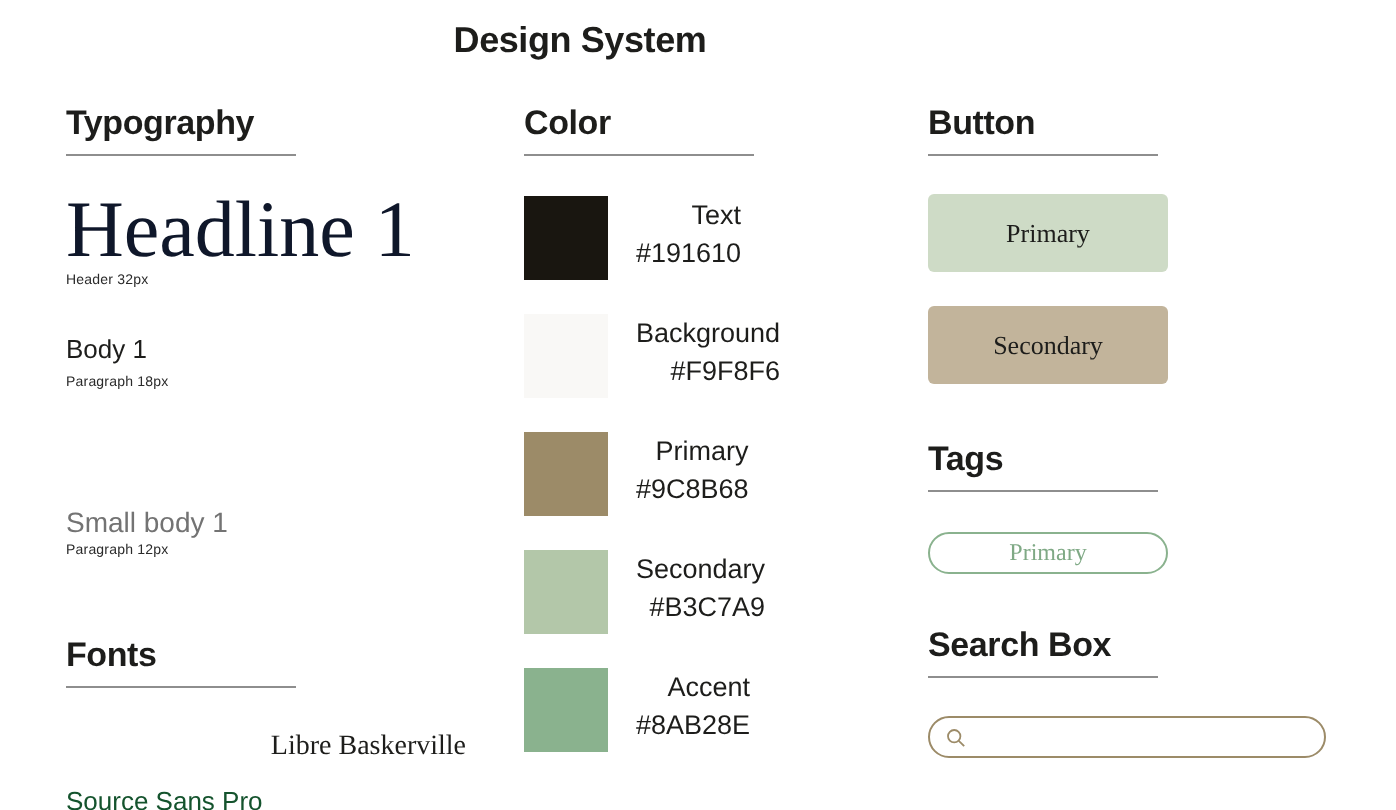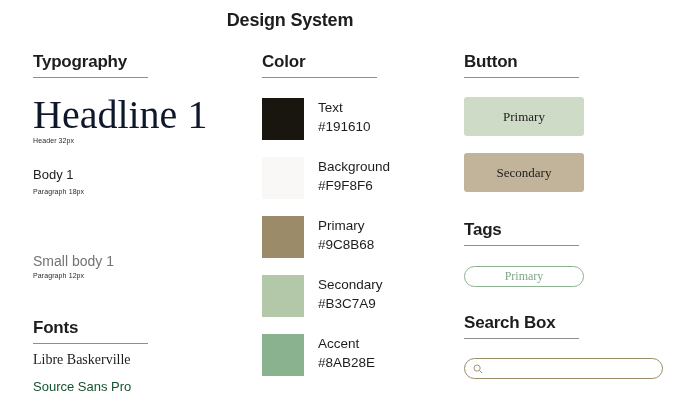--- a/index.html
+++ b/index.html
@@ -30,26 +30,26 @@
   }
   .body1{font-size:13px;line-height:20px;color:#1d1d1b;}
   .smallbody1{font-size:14px;line-height:16px;color:#737373;margin-top:36px;}
   .meta{font-size:7px;line-height:10px;color:#2a2a2a;margin-top:2px;letter-spacing:0.1px;}
   .gap-lg{height:19px;}
   .gap-md{height:20px;}
 
   .fonts-sec{position:absolute;left:33px;top:318px;width:200px;}
   .font-serif-name{
     font-family:"Liberation Serif",serif;font-size:14px;line-height:20px;
-    color:#1d1d1b;margin-top:6px;
+    color:#1d1d1b;margin-top:20px;text-align:right;
   }
   .font-sans-name{font-size:13px;line-height:19px;color:#14532d;margin-top:7px;}
 
   
-  .swatch-row{display:flex;align-items:flex-start;margin-top:17px;}
+  .swatch-row{display:flex;align-items:flex-start;margin-top:17px;text-align:right;}
   .swatch-row.first{margin-top:20px;}
   .swatch{width:42px;height:42px;flex:0 0 42px;}
   .swatch-text{margin-left:14px;}
   .swatch-name{font-size:13.5px;line-height:19px;color:#1d1d1b;}
   .swatch-hex{font-size:13.5px;line-height:19px;color:#1d1d1b;}
 
   
   .btn{
     width:120px;height:39px;border-radius:3px;border:none;
     display:flex;align-items:center;justify-content:center;

